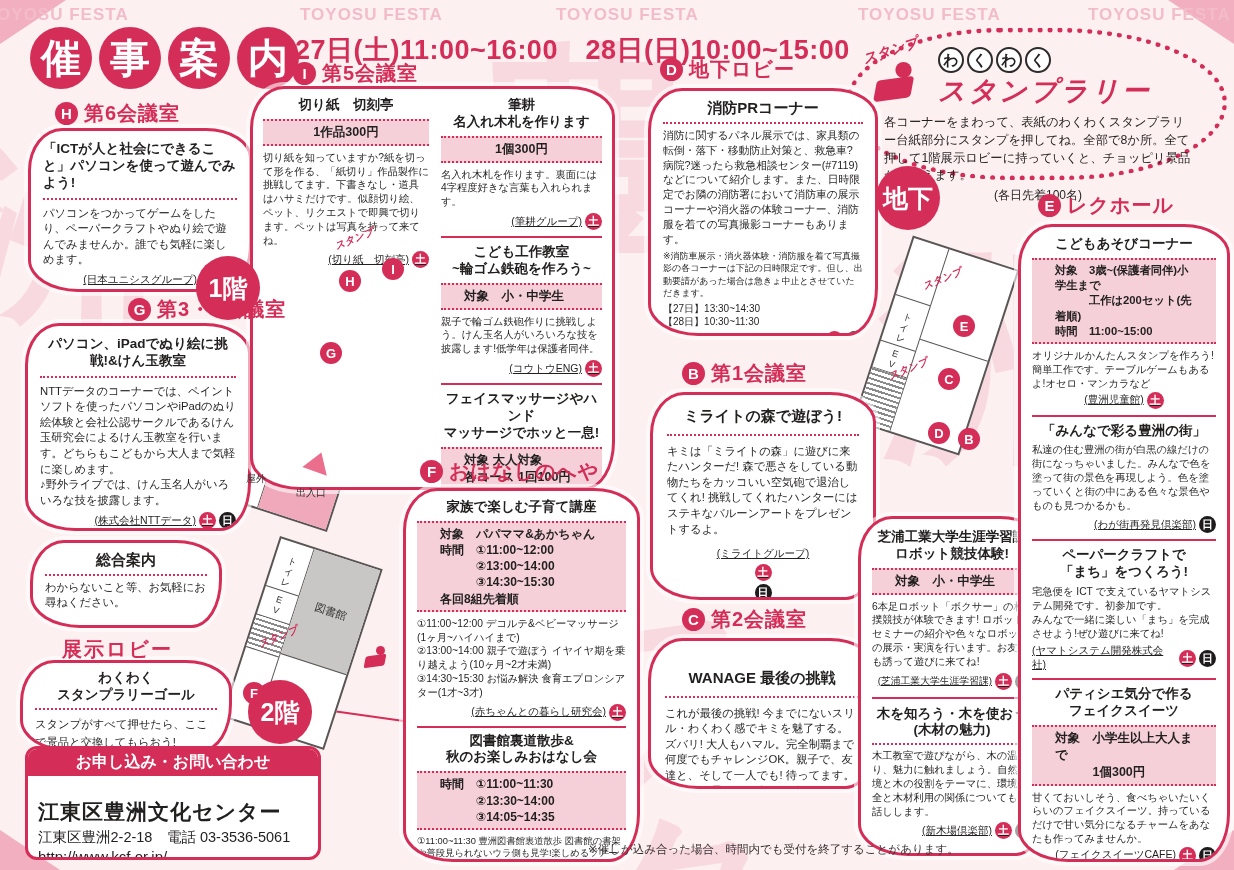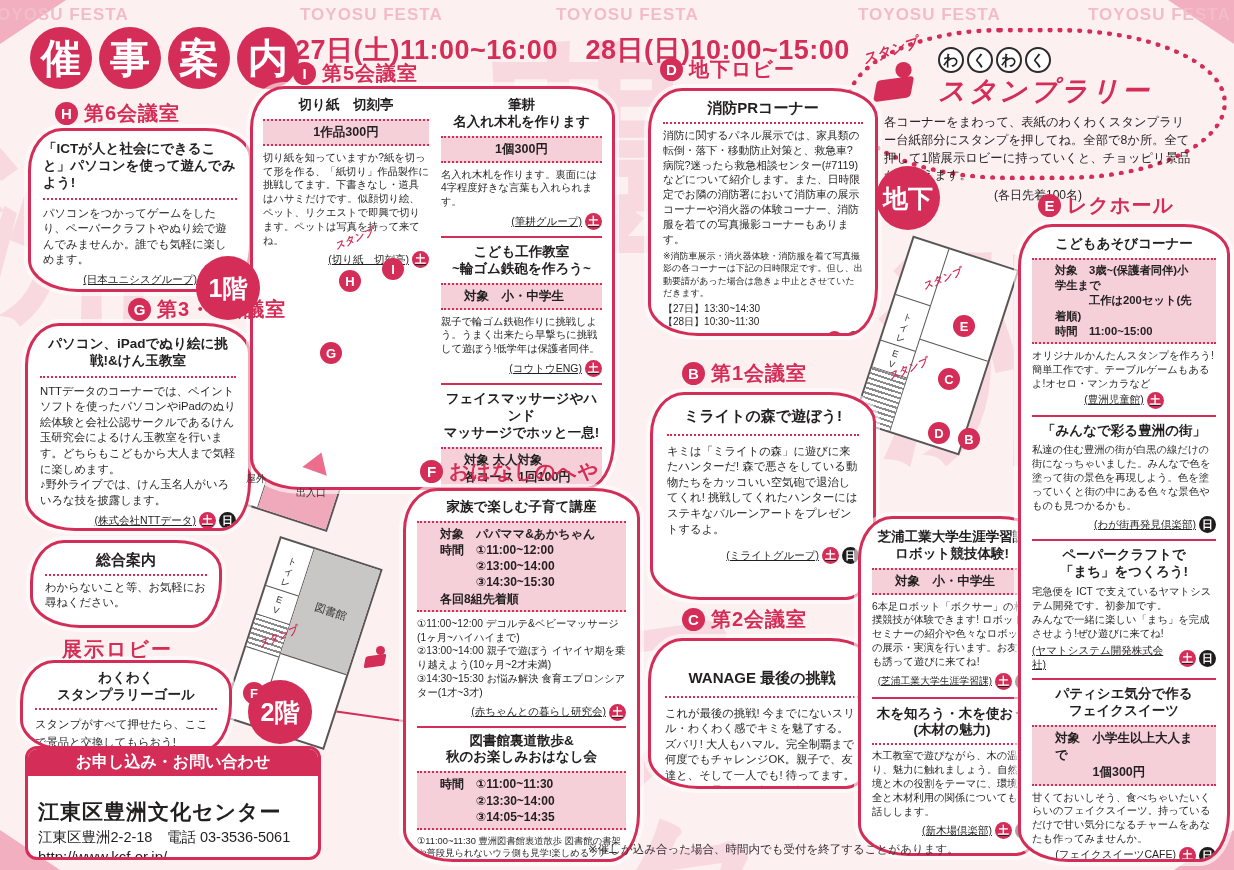--- a/index.html
+++ b/index.html
@@ -217,21 +217,21 @@
       <div class="pinkbox center">1個300円</div>
       <div class="pbody sm">名入れ木札を作ります。裏面には4字程度好きな言葉も入れられます。</div>
       <div class="credit">
           <span>(筆耕グループ)</span>
           <span class="badge sat">土</span>
         </div>
       <div class="solidsep" style="margin:6px 0;"></div>
       <div class="ptitle pre">こども工作教室
 ~輪ゴム鉄砲を作ろう~</div>
       <div class="pinkbox">対象　小・中学生</div>
-      <div class="pbody sm">親子で輪ゴム鉄砲作りに挑戦しよう。うまく出来たら早撃ちに挑戦して遊ぼう!低学年は保護者同伴。</div>
+      <div class="pbody sm">親子で輪ゴム鉄砲作りに挑戦しよう。けん玉名人がいろいろな技を披露します!低学年は保護者同伴。</div>
       <div class="credit">
           <span>(コウトウENG)</span>
           <span class="badge sat">土</span>
         </div>
       <div class="solidsep" style="margin:6px 0;"></div>
       <div class="ptitle pre">フェイスマッサージやハンド
 マッサージでホッと一息!</div>
       <div class="pinkbox pre">対象 大人対象
 各コース 1回100円</div>
 
@@ -335,21 +335,21 @@
 </div>
 
 <div class="abs sec-head" style="left:682px;top:360px;">
   <span class="lc">B</span>
   <span class="sec-room">第1会議室</span>
 </div>
 <div class="abs cloud" style="left:650px;top:392px;width:226px;height:208px;padding:12px 14px;">
   <div class="ptitle lg">ミライトの森で遊ぼう!</div>
   <div class="dotsep" style="margin:8px 0;"></div>
   <div class="pbody">キミは「ミライトの森」に遊びに来たハンターだ! 森で悪さをしている動物たちをカッコいい空気砲で退治してくれ! 挑戦してくれたハンターにはステキなバルーンアートをプレゼントするよ。</div>
-  <div class="credit" style="margin-top:10px;">
+  <div class="credit" style="margin-top:10px;flex-direction:column;">
       <span>(ミライトグループ)</span>
       <span class="badge sat">土</span>
       <span class="badge sun">日</span>
     </div>
 </div>
 
 <div class="abs sec-head" style="left:682px;top:606px;">
   <span class="lc">C</span>
   <span class="sec-room">第2会議室</span>
 </div>

